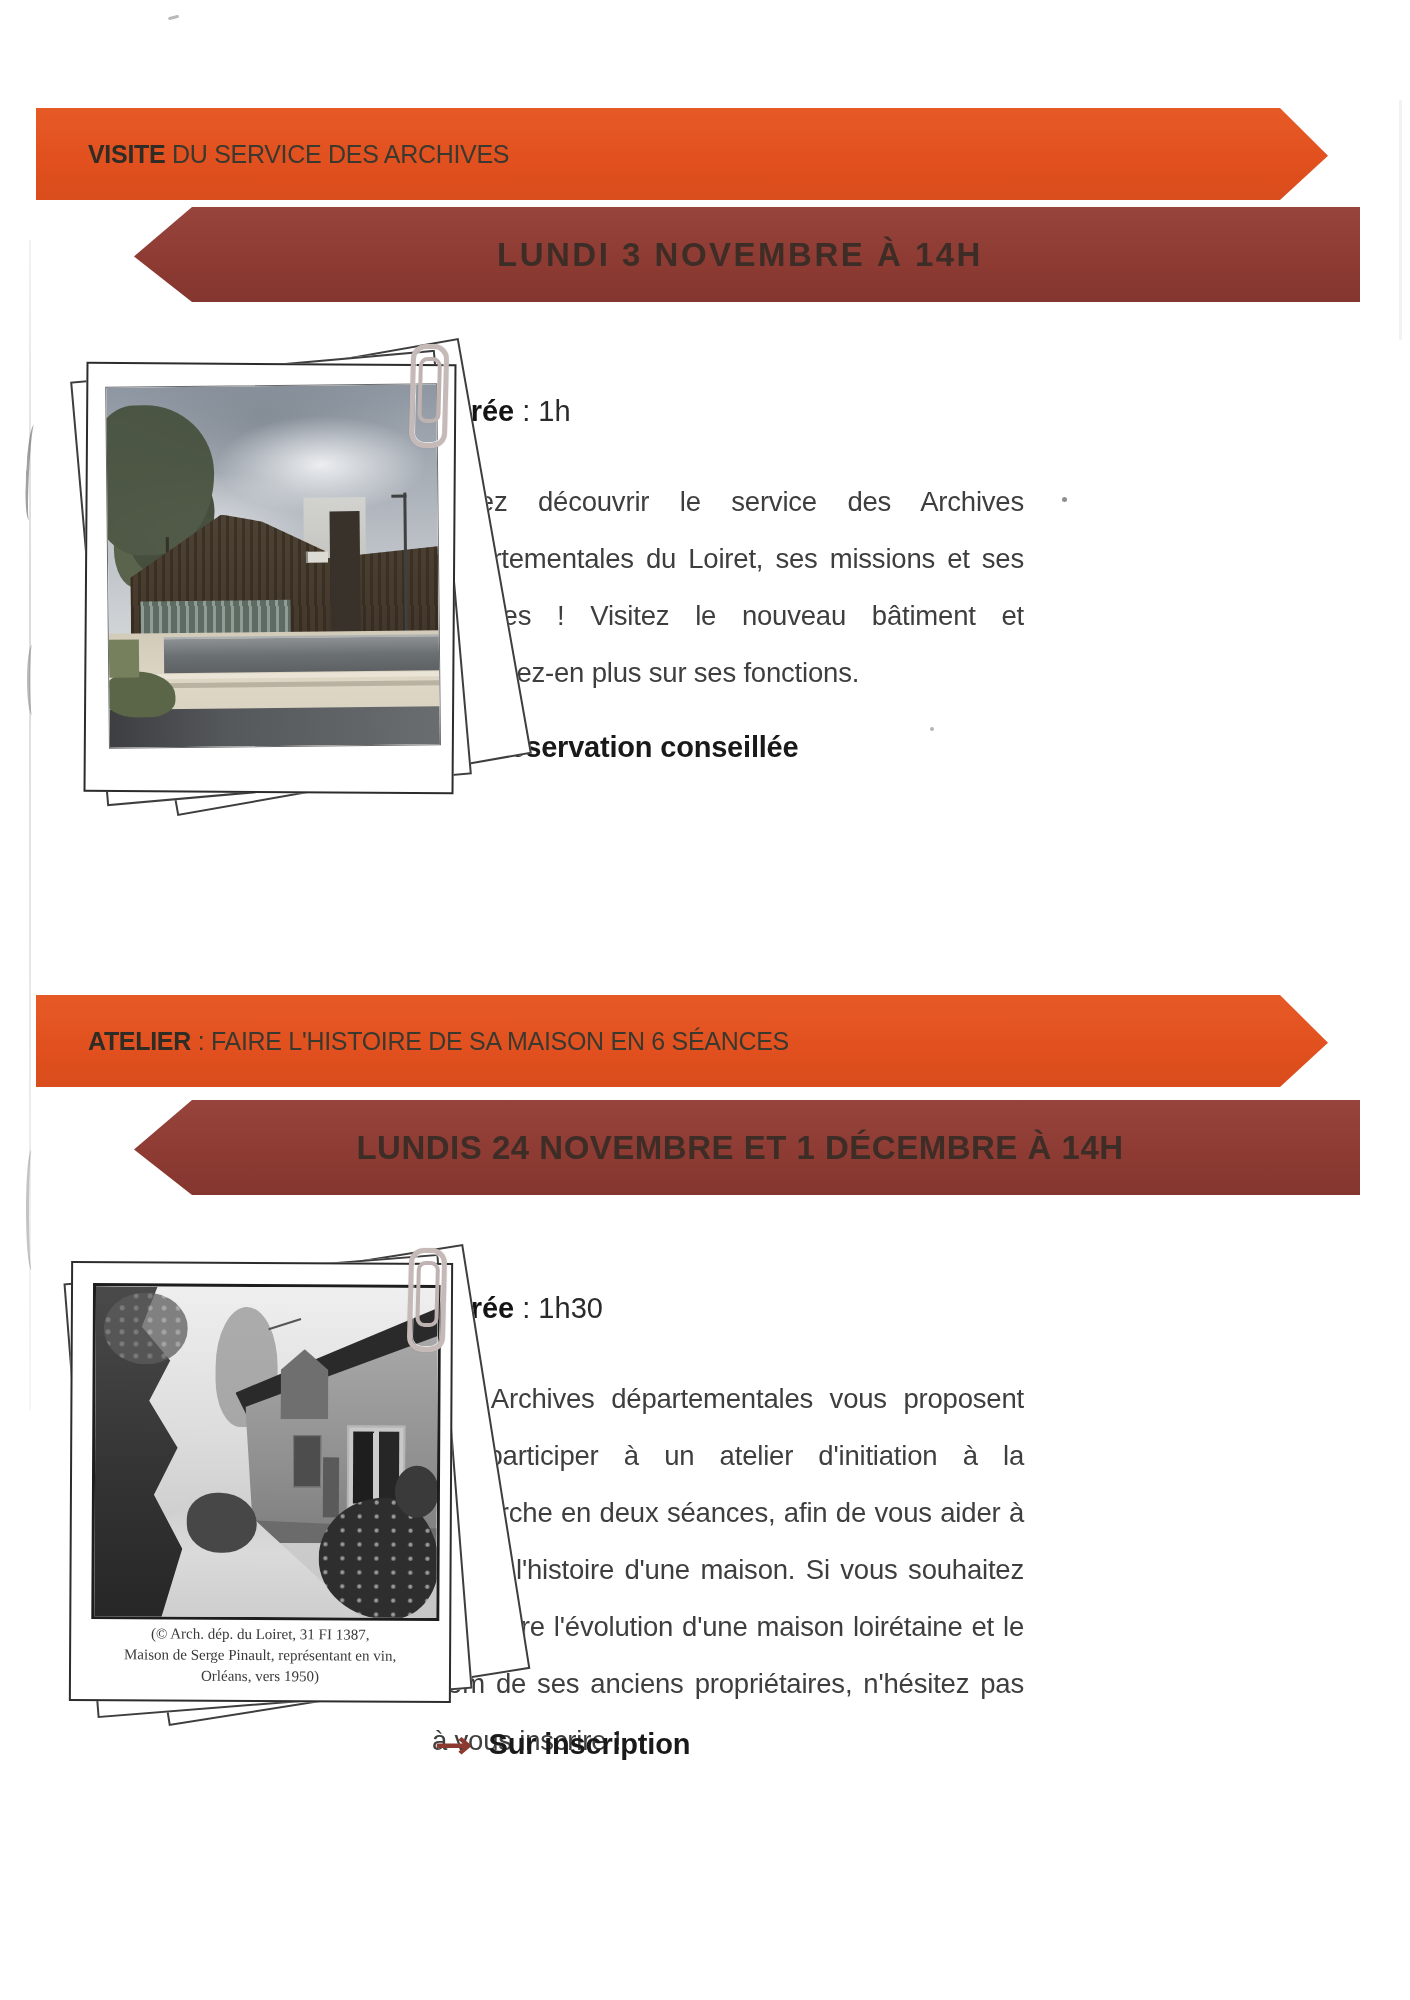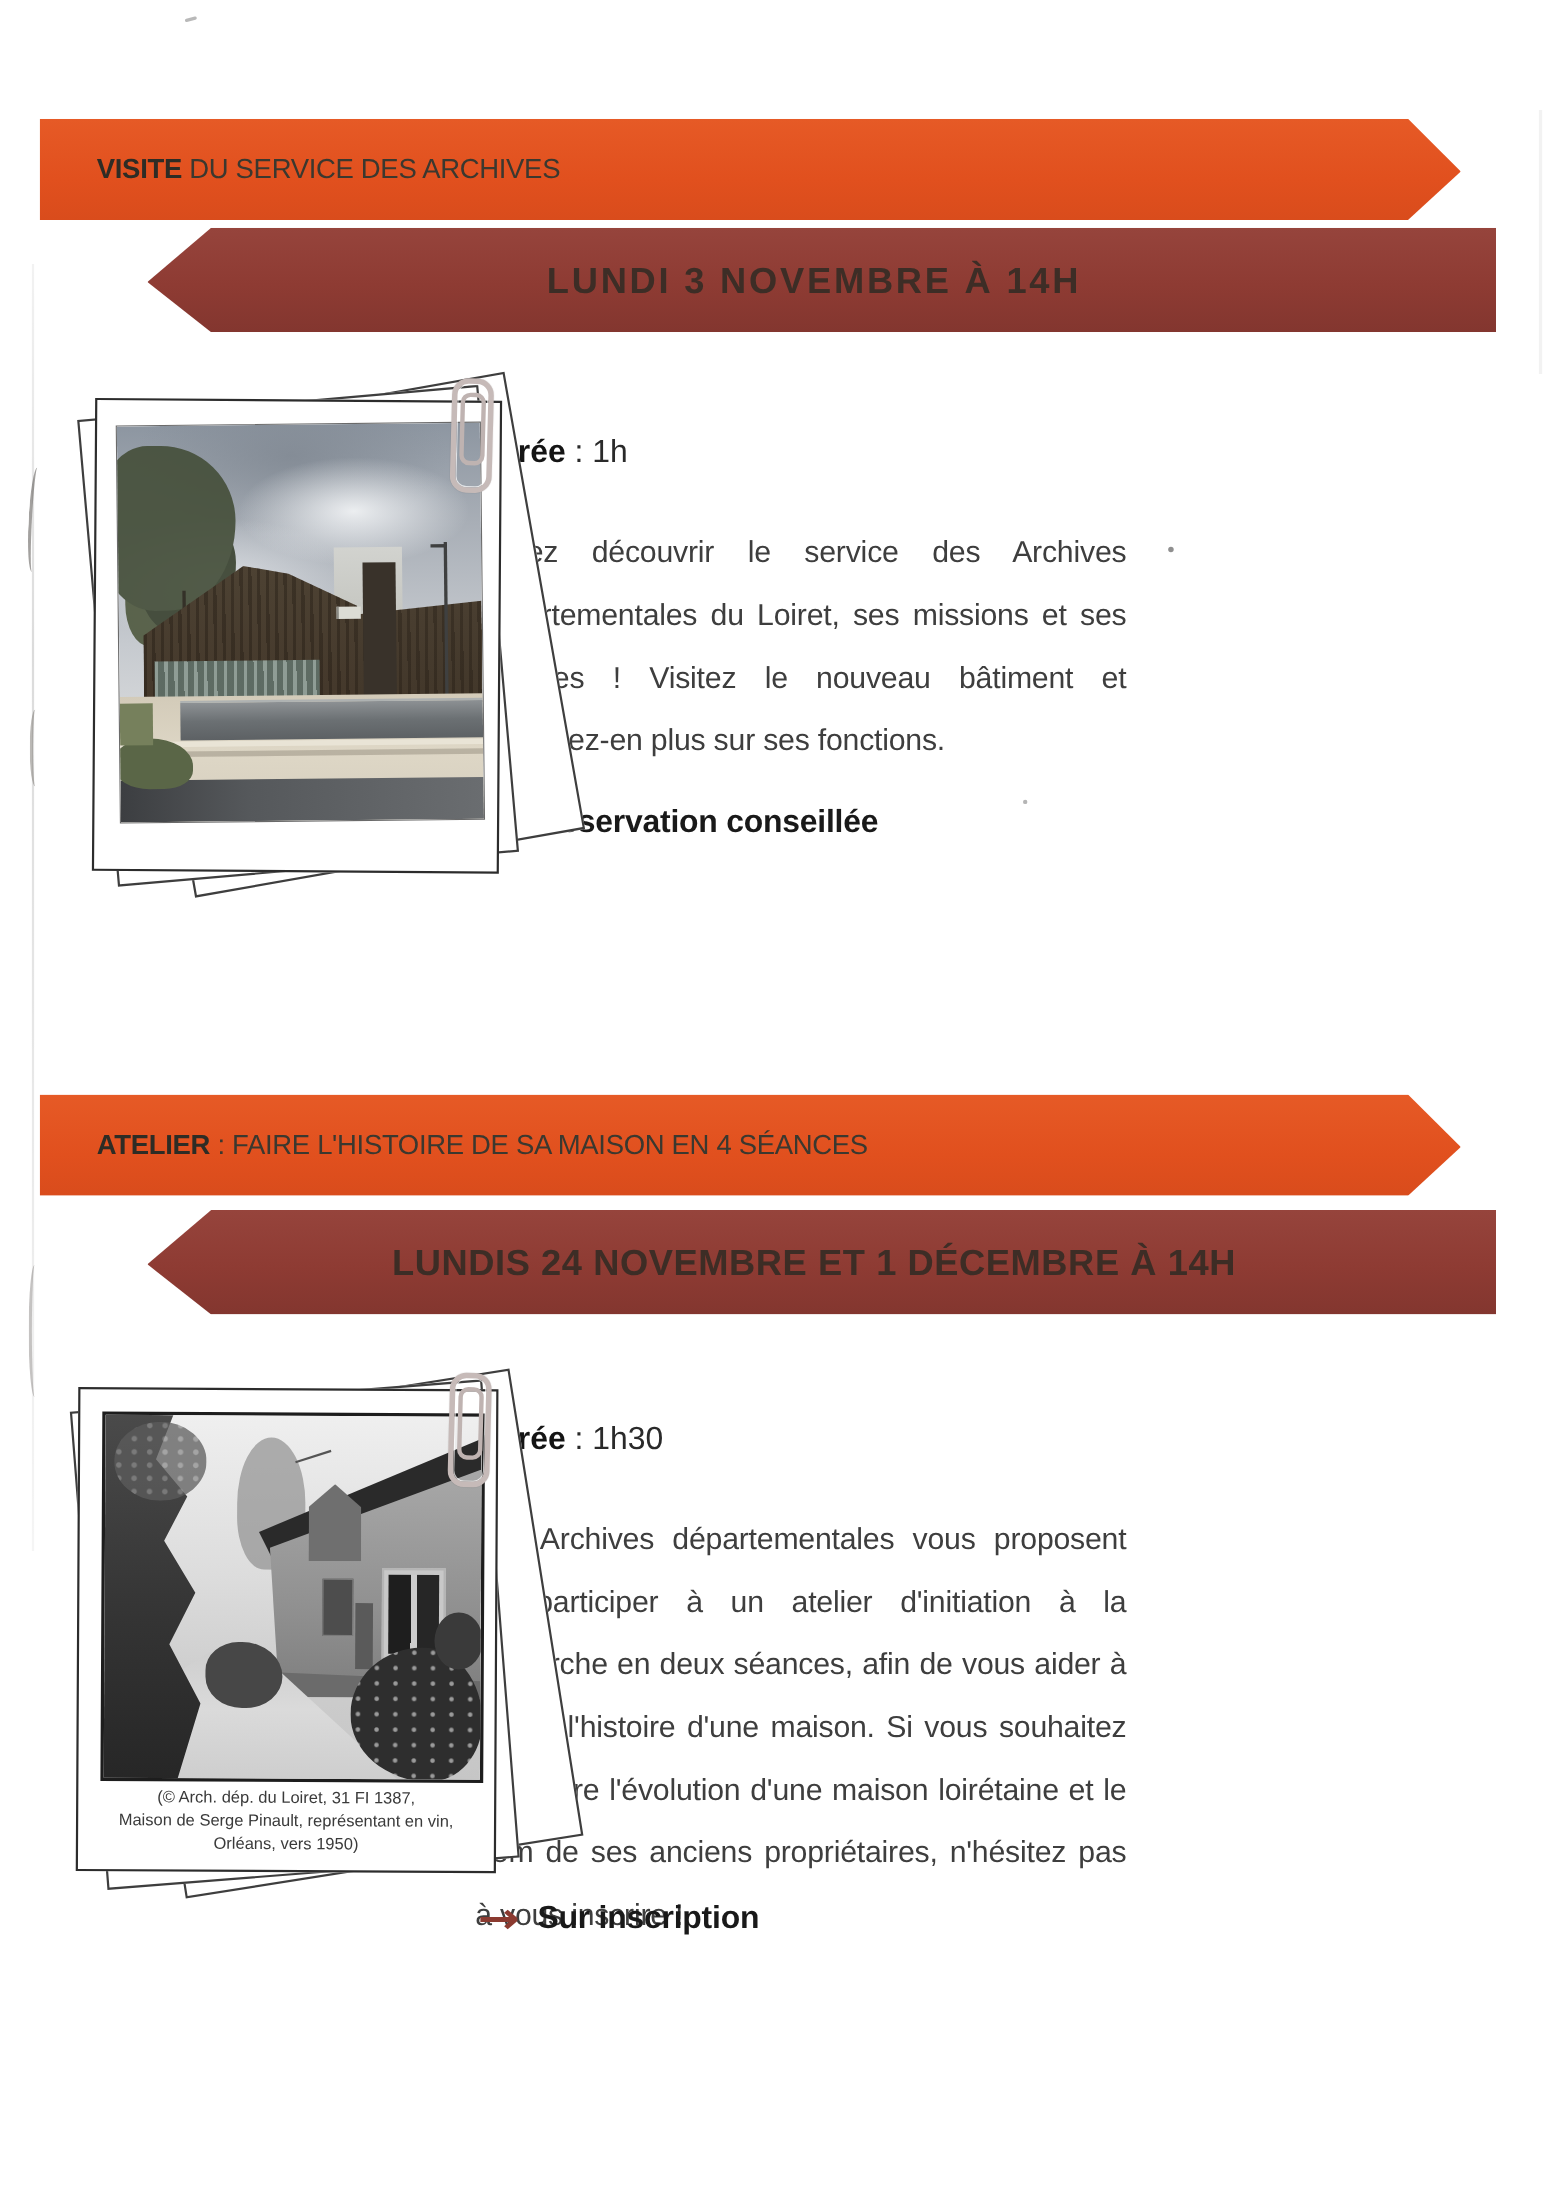--- a/index.html
+++ b/index.html
@@ -31,21 +31,21 @@
   }
   #sec1 .banner-red { top:207px; }
   #sec2 .banner-red { top:1100px; }
   .schedule { font-weight:bold; font-size:33px; color:#2f2b24; opacity:.85; white-space:nowrap; }
   #sec1 .schedule { letter-spacing:2.5px; }
   #sec2 .schedule { letter-spacing:0.5px; }
 
   
   .polaroid { position:absolute; }
   #sec1 .polaroid { left:58px; top:338px; width:540px; height:540px; }
-  #sec2 .polaroid { left:48px; top:1240px; width:540px; height:560px; }
+  #sec2 .polaroid { left:48px; top:1240px; width:540px; height:560px;font-family:Liberation Serif, serif; }
   .sheet { position:absolute; background:#fff; border:2px solid #3e3e3e; box-sizing:border-box; }
   #sec1 .s3 { left:80px; top:28px; width:360px; height:422px; transform:rotate(-10deg); z-index:1; }
   #sec1 .s2 { left:30px; top:27px; width:366px; height:426px; transform:rotate(-5deg); z-index:2; }
   #sec2 .s3 { left:85px; top:30px; width:366px; height:430px; transform:rotate(-9deg); z-index:1; }
   #sec2 .s2 { left:32px; top:28px; width:376px; height:436px; transform:rotate(-4.5deg); z-index:2; }
   .card { position:absolute; background:#fff; border:2px solid #2c2c2c; box-sizing:border-box; z-index:3; }
   #sec1 .card { left:27px; top:25px; width:370px; height:430px; transform:rotate(0.4deg); }
   #sec2 .card { left:22px; top:22px; width:382px; height:440px; transform:rotate(0.3deg); }
   .photo { position:absolute; left:20px; top:20px; overflow:hidden; }
   #sec1 .photo { width:330px; height:360px; border:1px solid #6a6a6a; transform:rotate(-1deg); }
@@ -234,21 +234,21 @@
         <span class="cta-arrow">→</span>
         <span class="cta-text">Réservation conseillée</span>
       </div>
     </div>
   </section>
 
   <section class="event" id="sec2">
 
     <div class="banner-orange">
       <div class="banner-title">
-        <span class="cat">ATELIER</span><span> : FAIRE L'HISTOIRE DE SA MAISON EN 4 SÉANCES</span>
+        <span class="cat">ATELIER</span><span> : FAIRE L'HISTOIRE DE SA MAISON EN 6 SÉANCES</span>
       </div>
     </div>
 
     <div class="banner-red">
       <span class="schedule">LUNDIS 24 NOVEMBRE ET 1 DÉCEMBRE À 14H</span>
     </div>
 
     <div class="polaroid">
       <div class="sheet s3"></div>
       <div class="sheet s2"></div>

